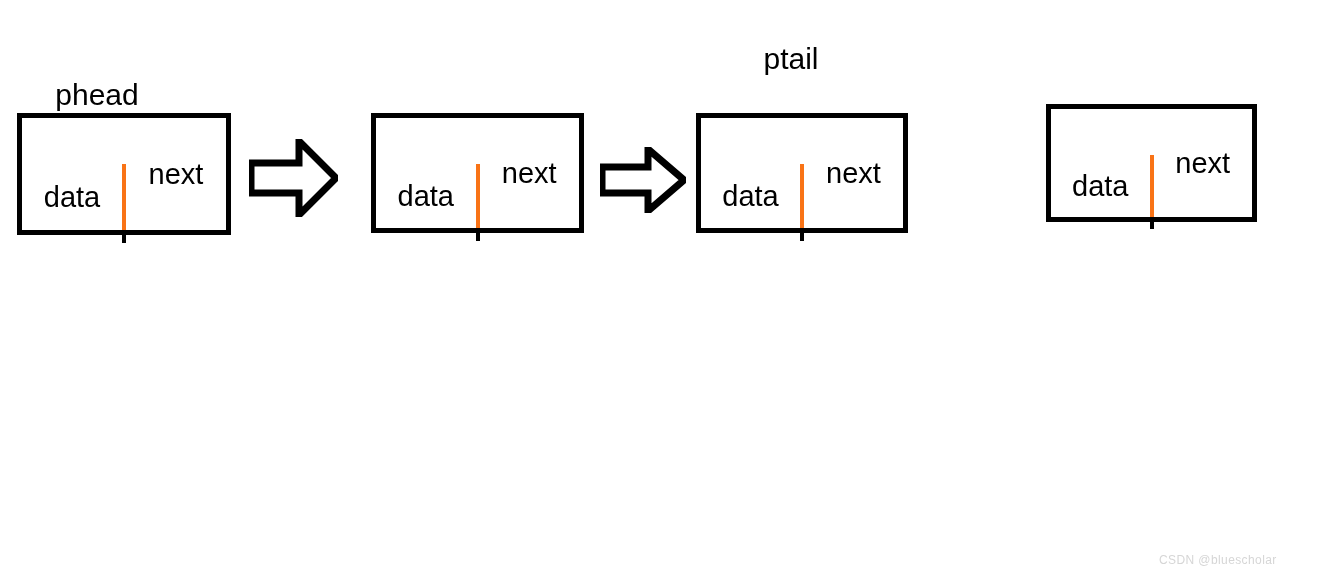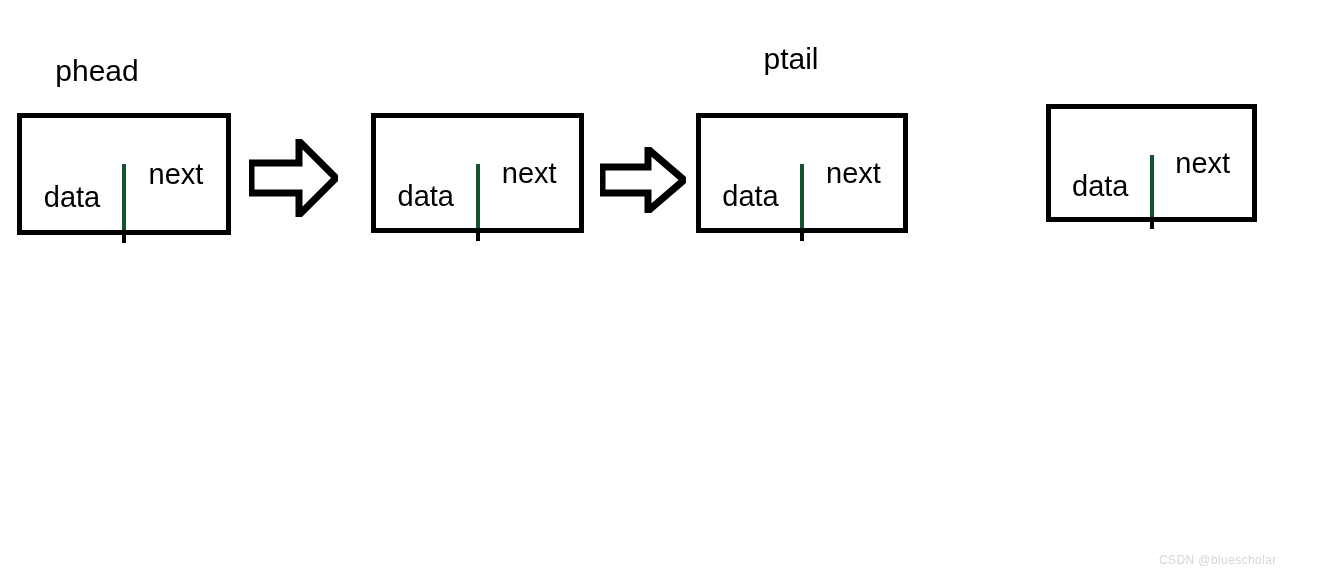--- a/index.html
+++ b/index.html
@@ -34,21 +34,21 @@
     flex: 1 1 50%;
     display: flex;
     align-items: center;
     justify-content: center;
     font-size: 29px;
     line-height: 1;
     color: #000000;
     letter-spacing: 0px;
   }
   .cell.data-cell {
-    border-right: 4px solid #14532d;
+    border-right: 4px solid #f97316;
     margin-top: 46px;
   }
   .divider-tick {
     position: absolute;
     width: 4px;
     background: #000000;
   }
   .node-label {
     position: absolute;
     font-size: 30px;
@@ -66,21 +66,21 @@
     color: #d6d6d6;
     white-space: nowrap;
     letter-spacing: 0.4px;
   }
 </style>
 </head>
 <body>
 
 <div id="canvas">
 
-  <div class="node-label" style="left:0px; top:56px; width:194px;text-align:center;">phead</div>
+  <div class="node-label" style="left:0px; top:80px; width:194px;text-align:center;">phead</div>
   <div class="node" style="left:17px; top:113px; width:214px; height:122px;">
     <div class="cell data-cell">data</div>
     <div class="cell next-cell">next</div>
   </div>
   <div class="divider-tick" style="left:122px; top:231px; height:12px;"></div>
 
   <div class="arrow" style="left:249px; top:139px; width:89px; height:78px;">
     <svg width="89" height="78" viewBox="0 0 89 78" xmlns="http://www.w3.org/2000/svg">
       <polygon points="2,24 50,24 50,2 87,39 50,76 50,54 2,54" fill="#ffffff" stroke="#000000" stroke-width="7" stroke-linejoin="miter"></polygon>
     </svg>

